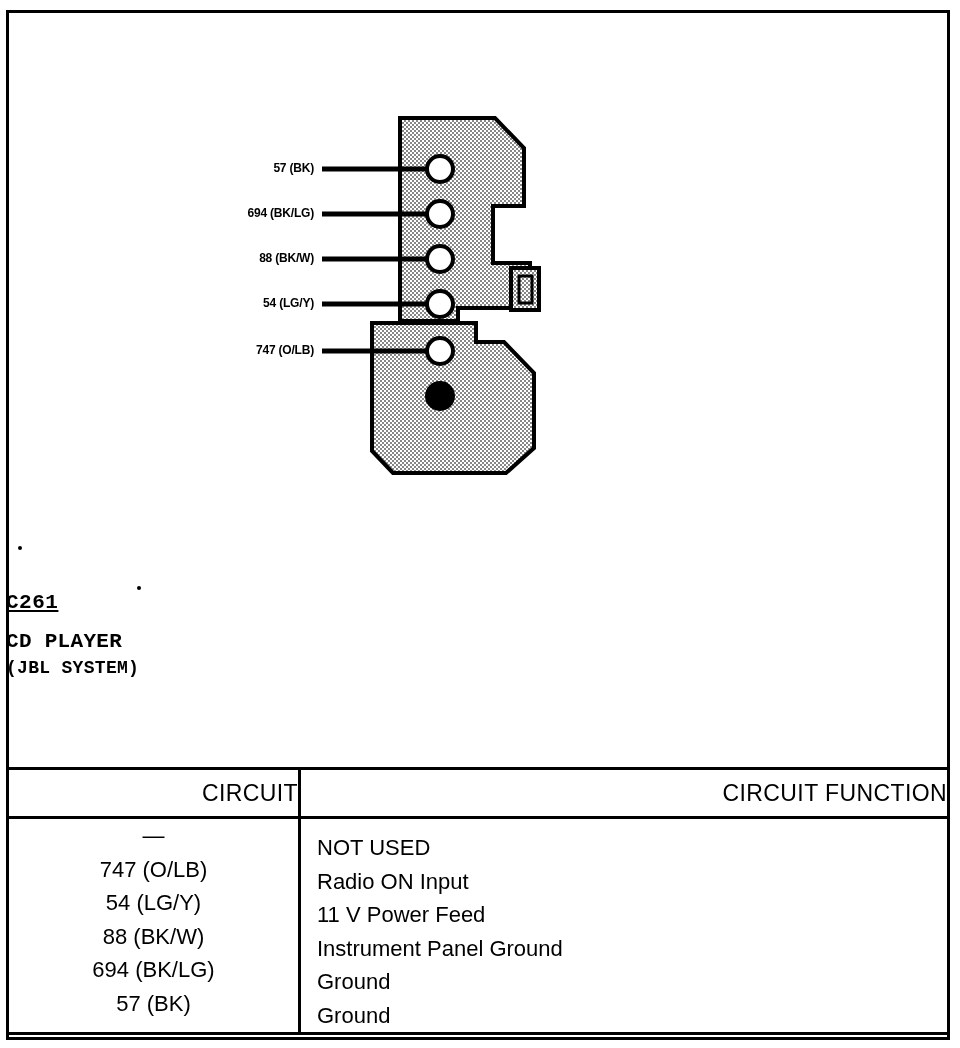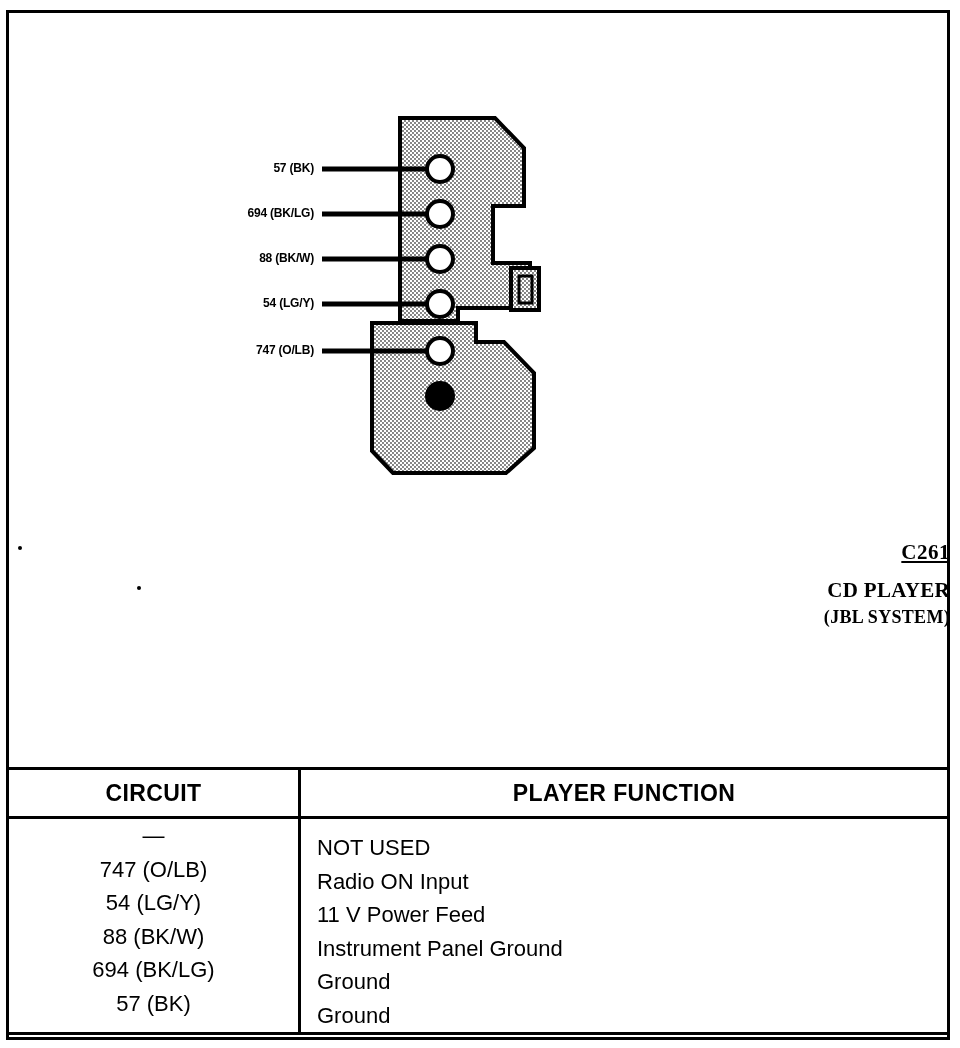--- a/index.html
+++ b/index.html
@@ -55,24 +55,24 @@
     font-weight: bold;
     text-align: right;
     white-space: nowrap;
     letter-spacing: -0.2px;
   }
 
   
   .caption {
     position: absolute;
     left: 0;
-    top: 529px;
-    width: 944px;
-    text-align: right;
-    font-family: Liberation Serif, serif;
+    top: 580px;
+    width: 944px;
+    text-align: left;
+    font-family: Liberation Mono, monospace;
   }
   .caption-id {
     font-size: 21px;
     font-weight: bold;
     text-decoration: underline;
     letter-spacing: 0.5px;
     line-height: 26px;
   }
   .caption-name {
     font-size: 21px;
@@ -102,23 +102,23 @@
     table-layout: fixed;
   }
   table.circuit-table th,
   table.circuit-table td {
     border: 3px solid #000000;
     padding: 0;
   }
   table.circuit-table th {
     height: 46px;
     font-size: 23px;
-    font-weight: bold;
+    font-weight: normal;
     letter-spacing: 0.4px;
-    text-align: center;
+    text-align: right;
     vertical-align: middle;
   }
   .col-circuit { width: 292px; }
   .col-function { width: 649px; }
 
   td.cell-body {
     vertical-align: top;
     padding-top: 6px;
     padding-bottom: 10px;
   }
@@ -199,21 +199,21 @@
 
   <div class="table-wrap">
     <table class="circuit-table">
       <colgroup>
         <col class="col-circuit">
         <col class="col-function">
       </colgroup>
       <thead>
         <tr>
           <th>CIRCUIT</th>
-          <th>PLAYER FUNCTION</th>
+          <th>CIRCUIT FUNCTION</th>
         </tr>
       </thead>
       <tbody>
         <tr>
           <td class="cell-body">
             <div class="rows-circuit">
               <div class="row-line dash">—</div>
               <div class="row-line">747 (O/LB)</div>
               <div class="row-line">54 (LG/Y)</div>
               <div class="row-line">88 (BK/W)</div>

